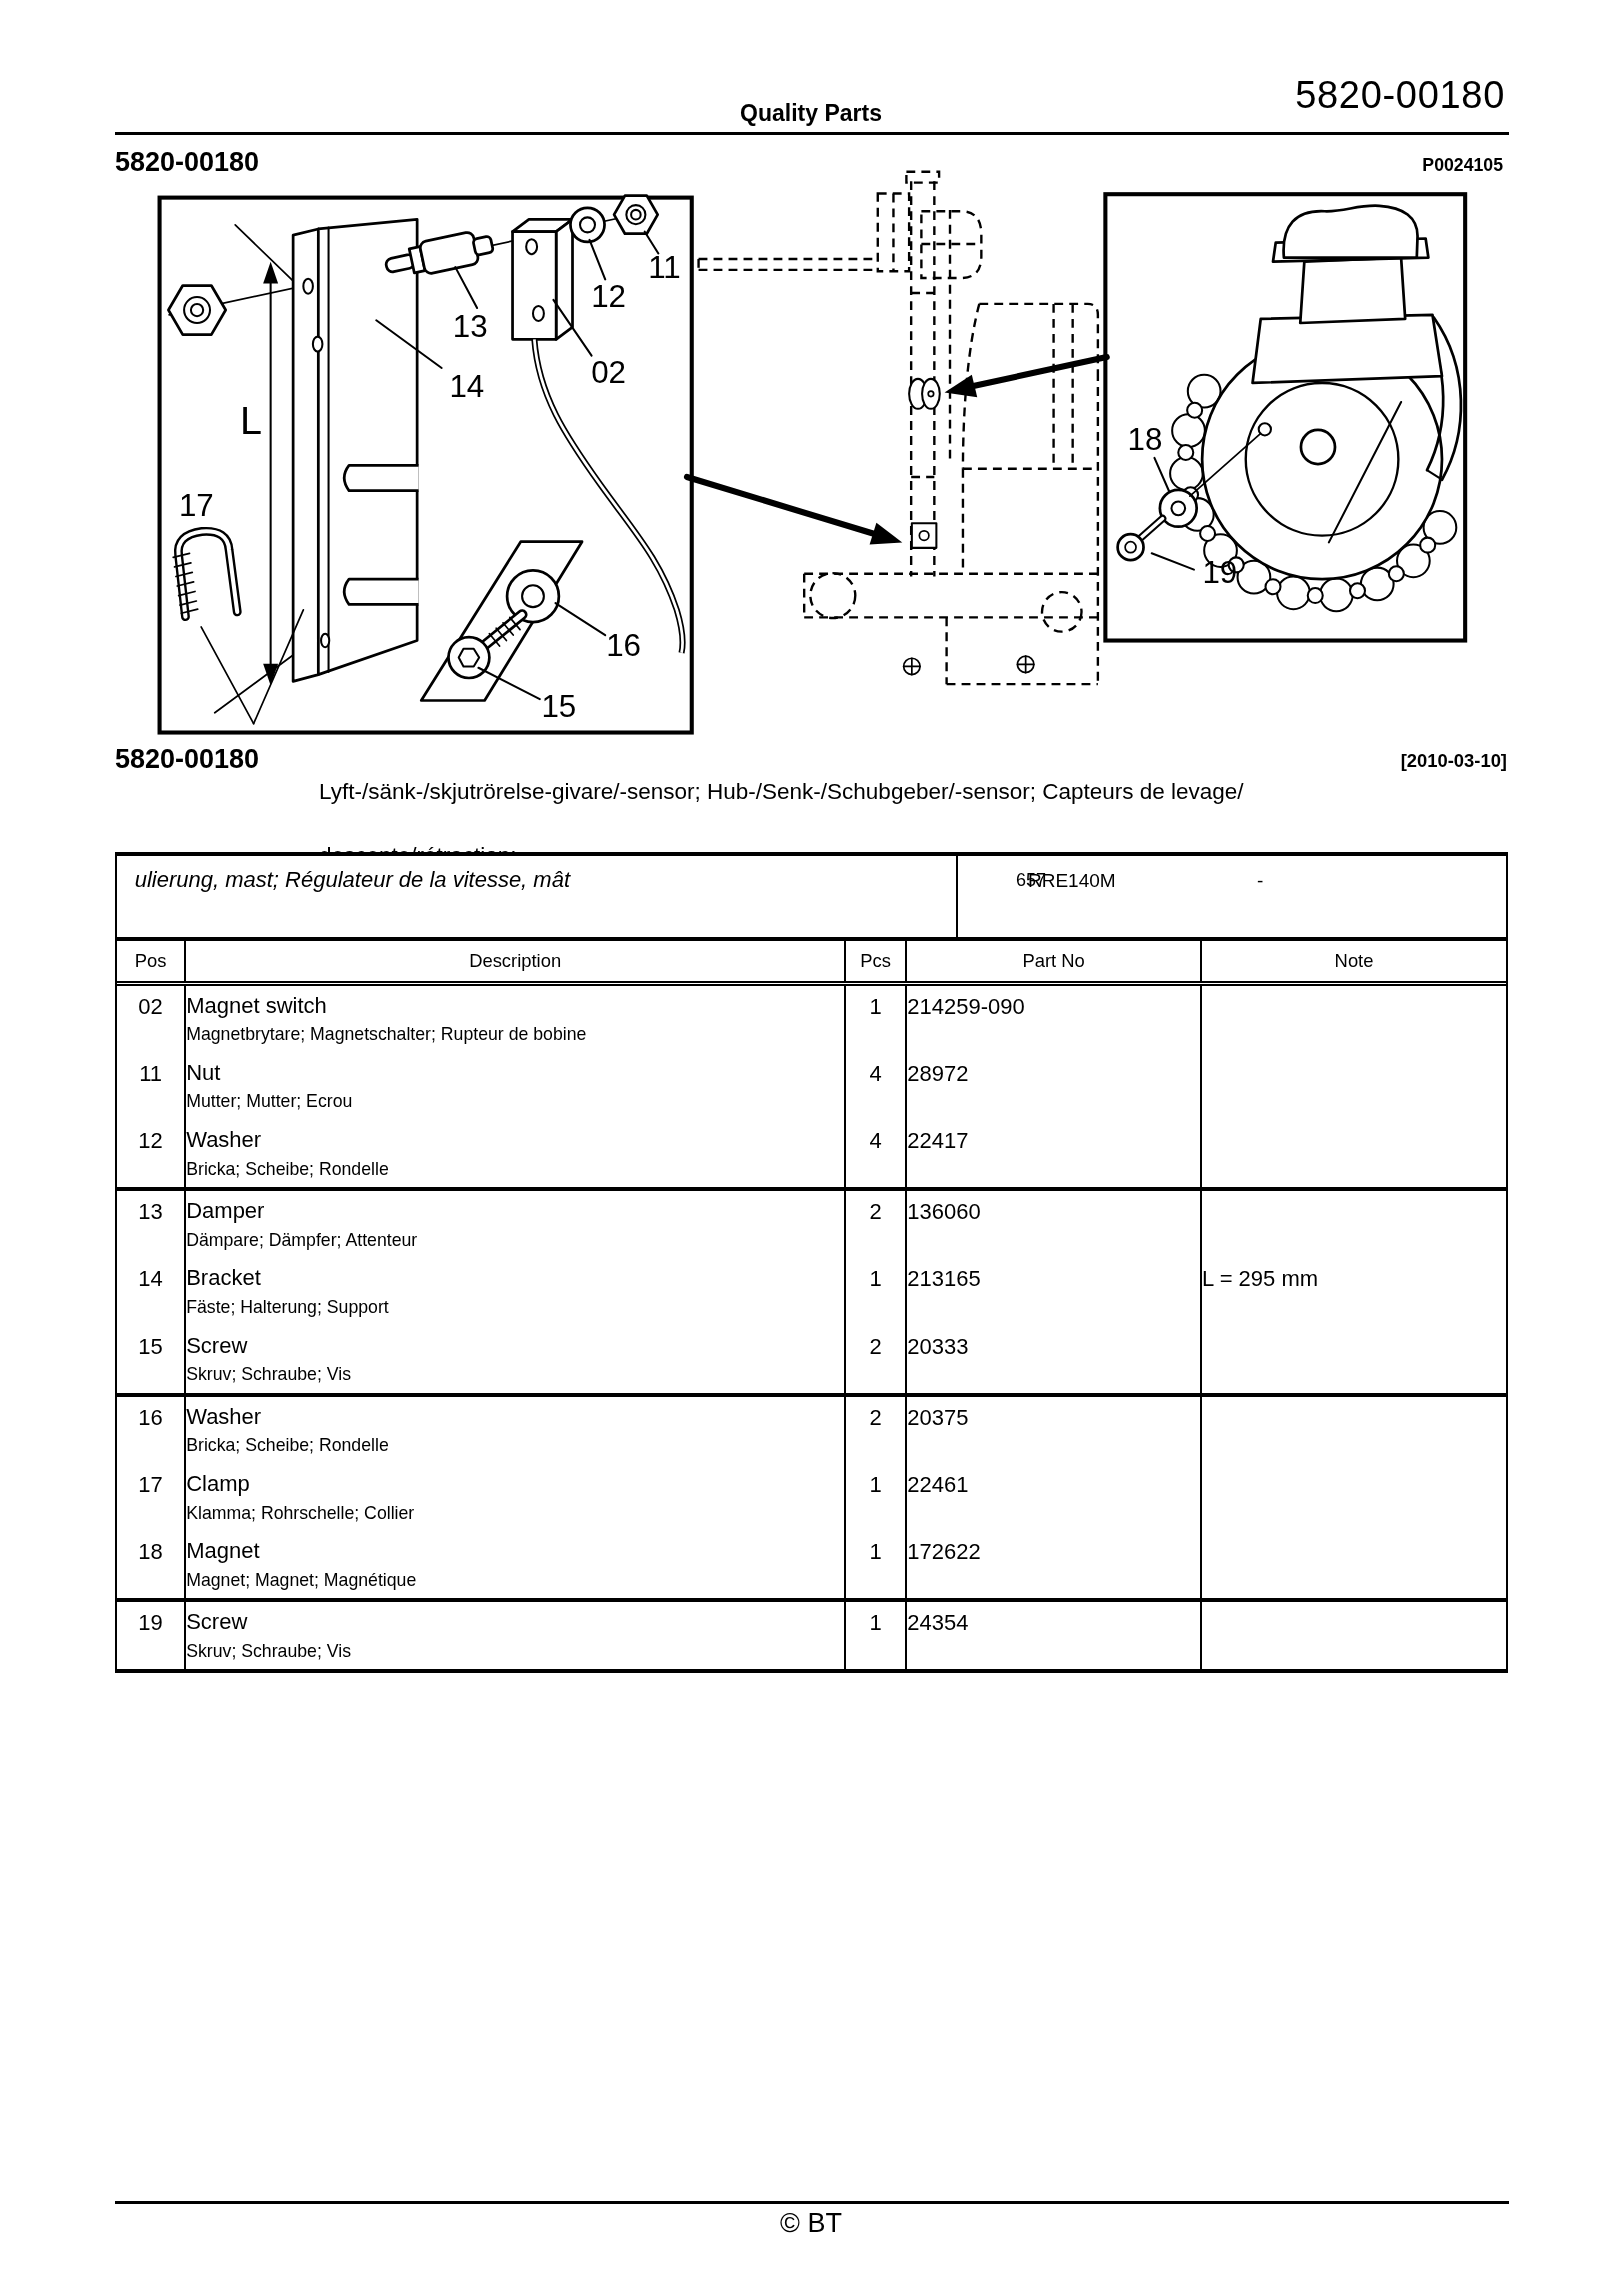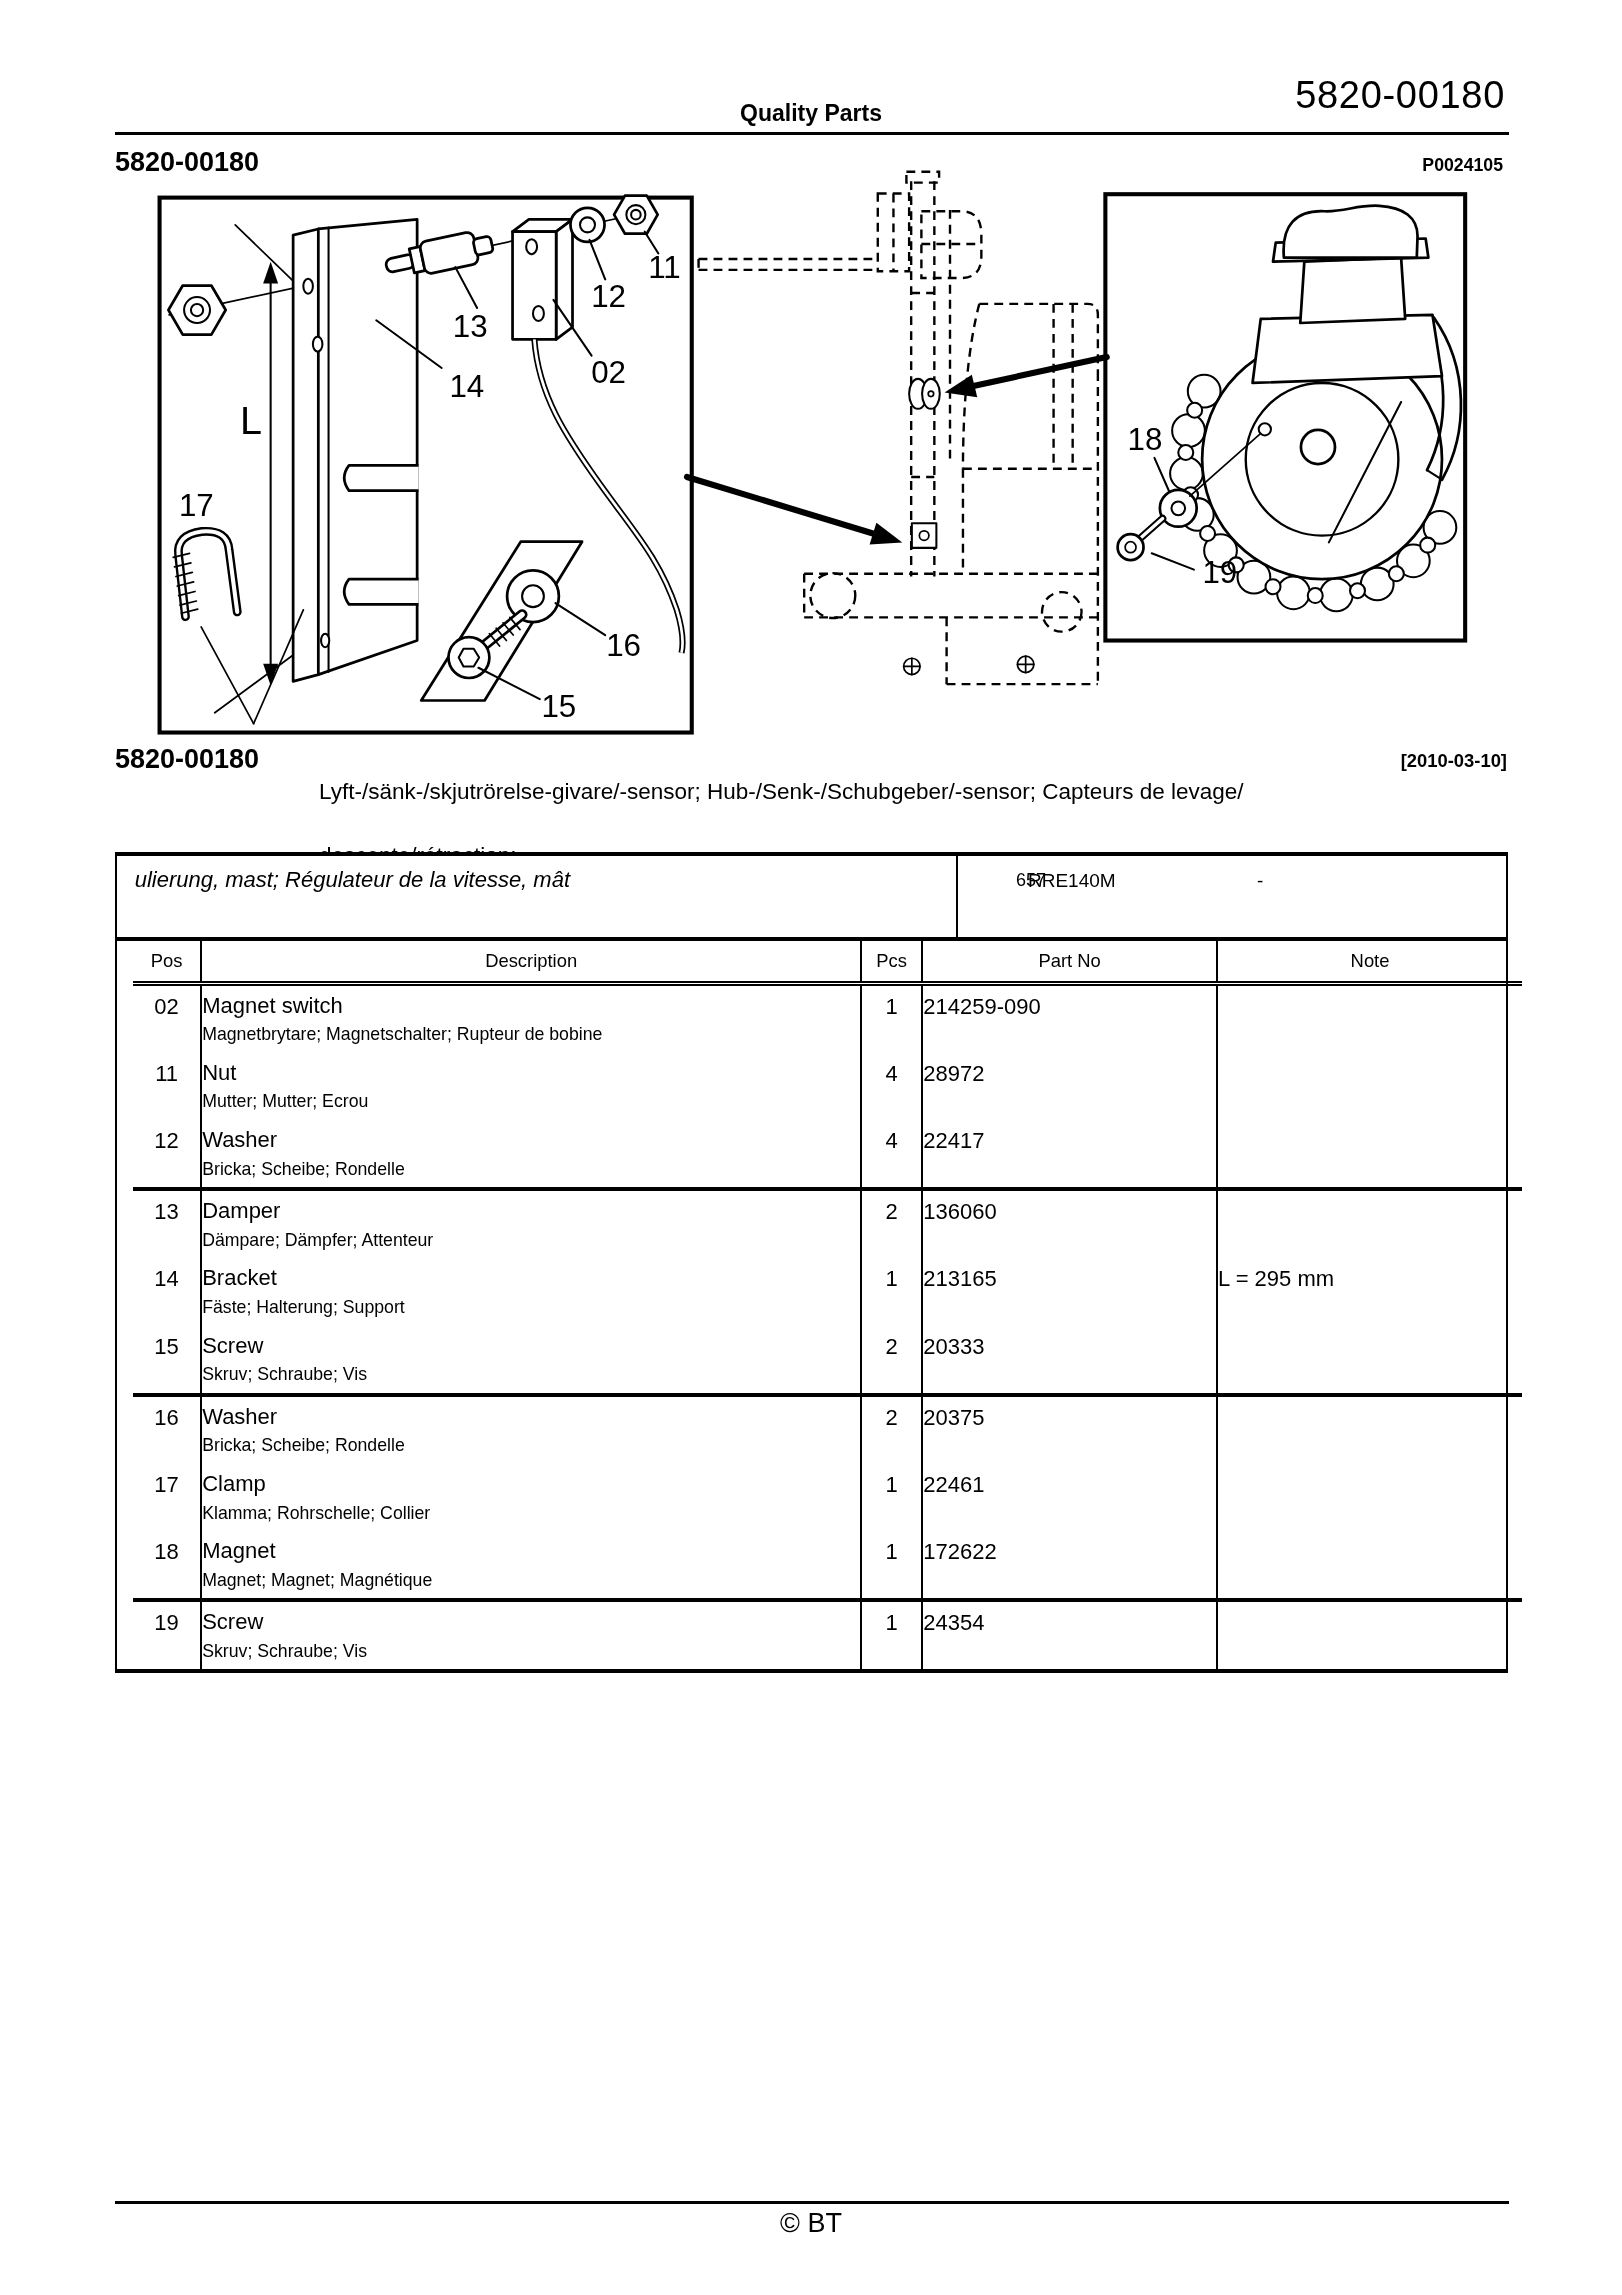--- a/index.html
+++ b/index.html
@@ -24,21 +24,21 @@
   
   .tablewrap{position:absolute;left:115px;top:852px;width:1389px;background:#fff;
              border:2px solid #000;border-top-width:4.1px;border-bottom-width:4.1px;}
   .group-head{position:relative;height:71px;border-bottom:4.1px solid #000;
               font-style:italic;font-size:22px;line-height:27px;padding:9.5px 0 0 17.7px;}
   .gh-divider{position:absolute;left:839px;top:0;bottom:0;width:2px;background:#000;}
   .gh-code{position:absolute;left:899px;top:11px;font-style:normal;font-size:18px;}
   .gh-model{position:absolute;left:911px;top:11px;font-style:normal;font-size:19px;}
   .gh-note{position:absolute;left:1140px;top:11px;font-style:normal;font-size:19px;}
 
-  table.parts{width:100%;border-collapse:collapse;table-layout:fixed;margin-left:16px;}
+  table.parts{width:100%;border-collapse:collapse;table-layout:fixed;}
   table.parts col.c-pos{width:68px;} table.parts col.c-desc{width:658px;}
   table.parts col.c-pcs{width:61px;}  table.parts col.c-part{width:294px;}
   table.parts col.c-note{width:304px;}
   table.parts th{height:38px;font-size:18.4px;font-weight:400;text-align:center;vertical-align:middle;
                  border-bottom:5.5px double #000;}
   table.parts th + th, table.parts td + td{border-left:2px solid #000;}
   table.parts td{height:59px;vertical-align:top;padding:8.2px 0 0 0;}
   tr.group-start td{border-top:4.1px solid #000;}
   td.pos{text-align:center;font-size:22px;}
   td.desc{padding-left:17.7px;}

